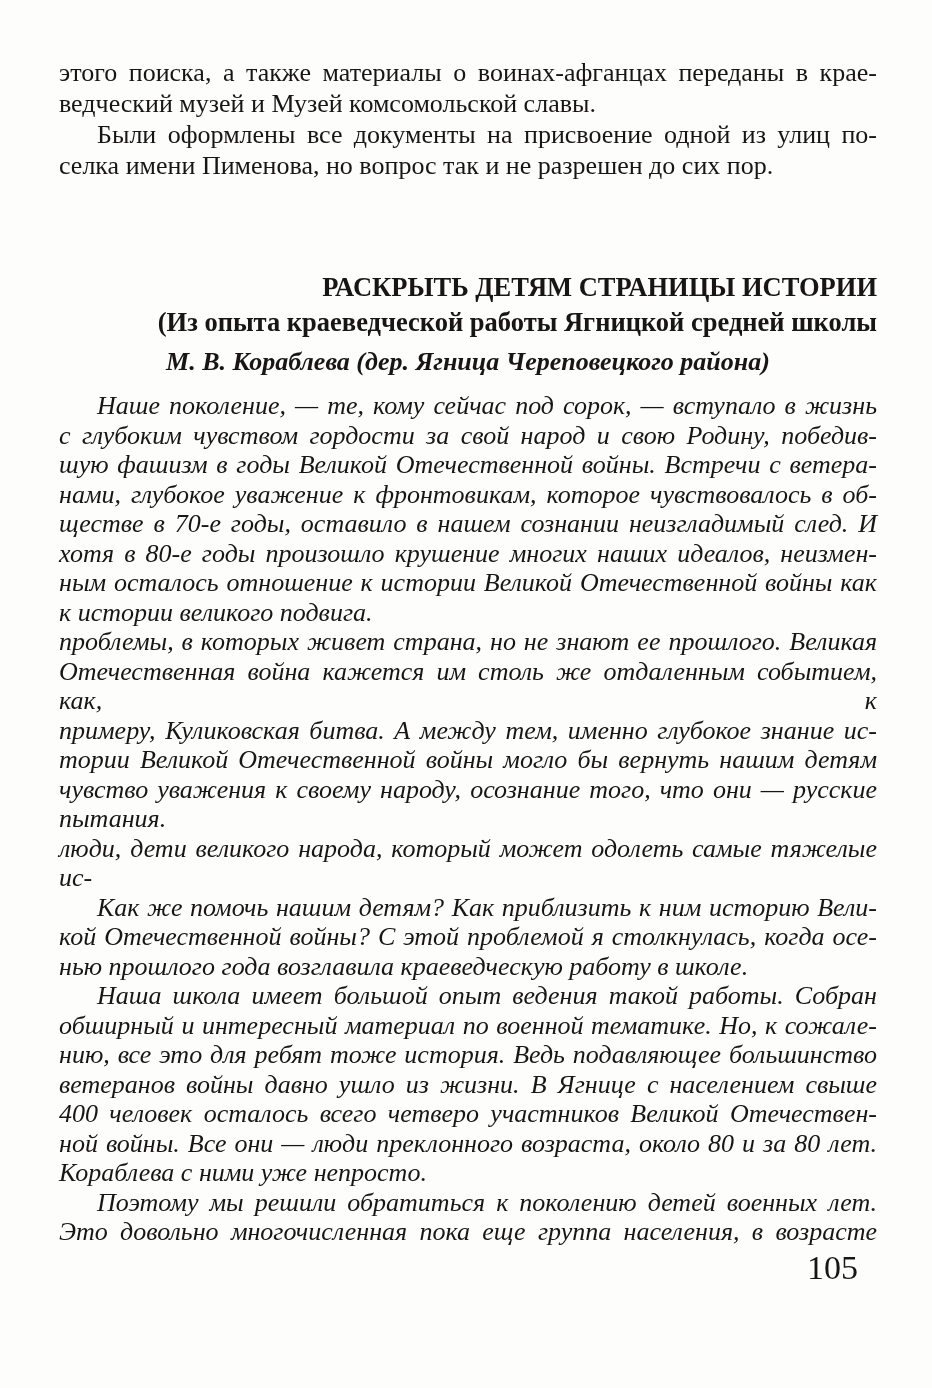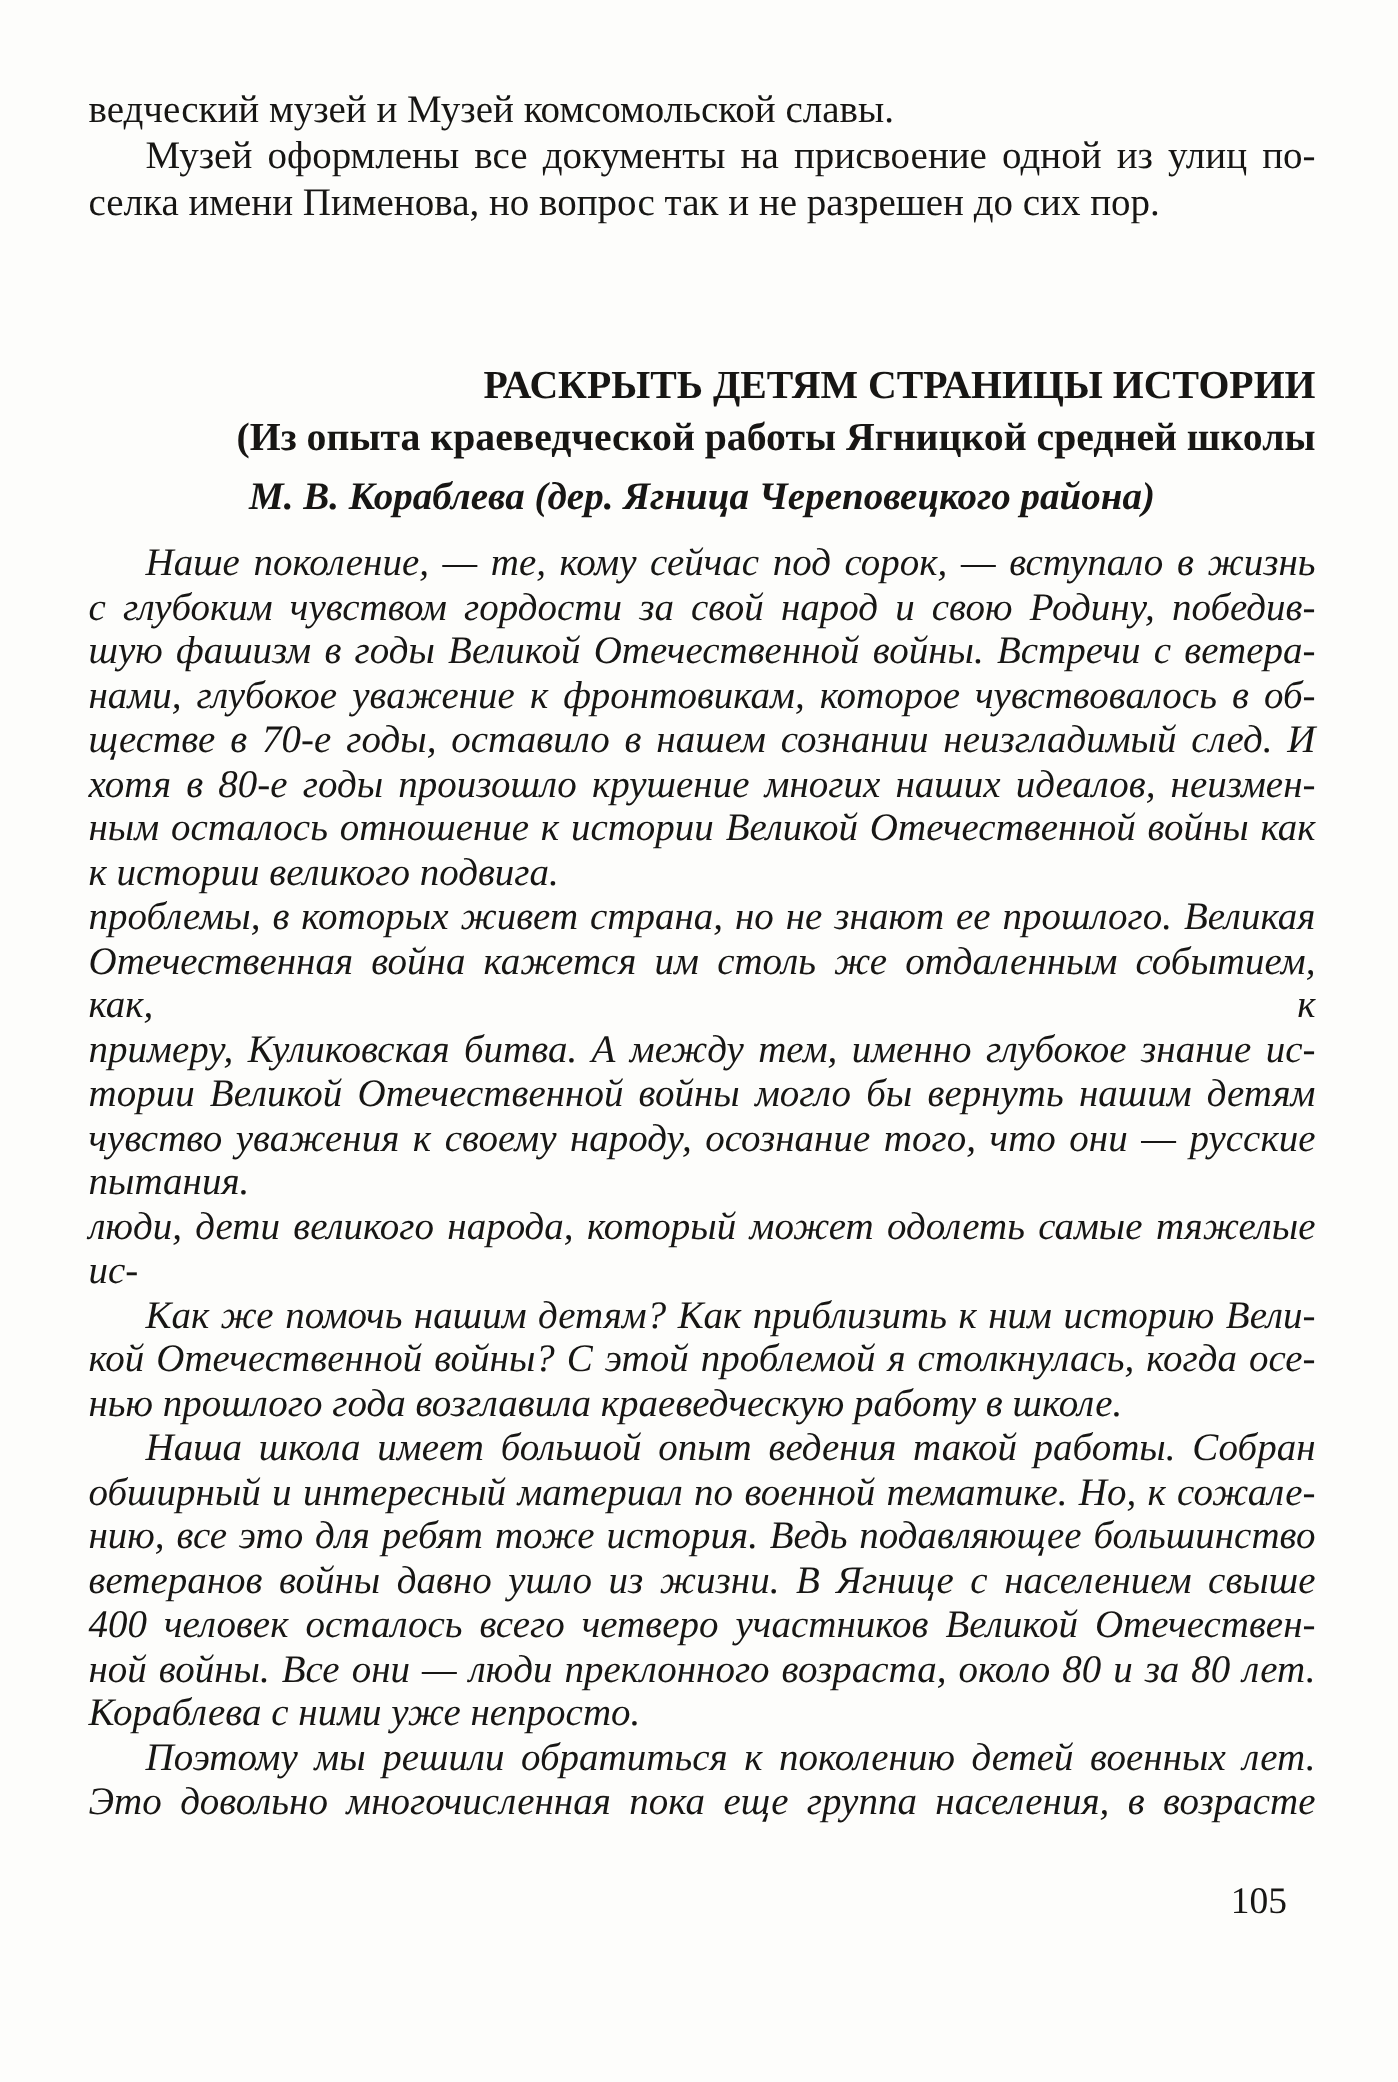--- a/index.html
+++ b/index.html
@@ -45,36 +45,37 @@
     font-size: 26px;
     line-height: 32px;
   }
   .body { margin-top: 13px; }
   .body .ln { line-height: 29.5px; font-style: italic; }
   .para { margin: 0; padding: 0; }
   .pagenum {
     position: absolute;
     right: 74px;
     top: 1254px;
-    font-size: 25px;
+    font-size: 34px;
     line-height: 28px;
   }
 </style>
 </head>
 <body>
 
 <div class="page">
   <div class="text-col">
 
     <div class="para">
+      <div class="ln j">этого поиска, а также материалы о воинах-афганцах переданы в крае-</div>
       <div class="ln">ведческий музей и Музей комсомольской славы.</div>
     </div>
 
     <div class="para">
-      <div class="ln j ind">Музей оформлены все документы на присвоение одной из улиц по-</div>
+      <div class="ln j ind">Были оформлены все документы на присвоение одной из улиц по-</div>
       <div class="ln">селка имени Пименова, но вопрос так и не разрешен до сих пор.</div>
     </div>
 
     <div class="heading">
       <div class="ln">РАСКРЫТЬ ДЕТЯМ СТРАНИЦЫ ИСТОРИИ</div>
       <div class="ln">(Из опыта краеведческой работы Ягницкой средней школы</div>
     </div>
 
     <div class="author">М. В. Кораблева (дер. Ягница Череповецкого района)</div>
 

